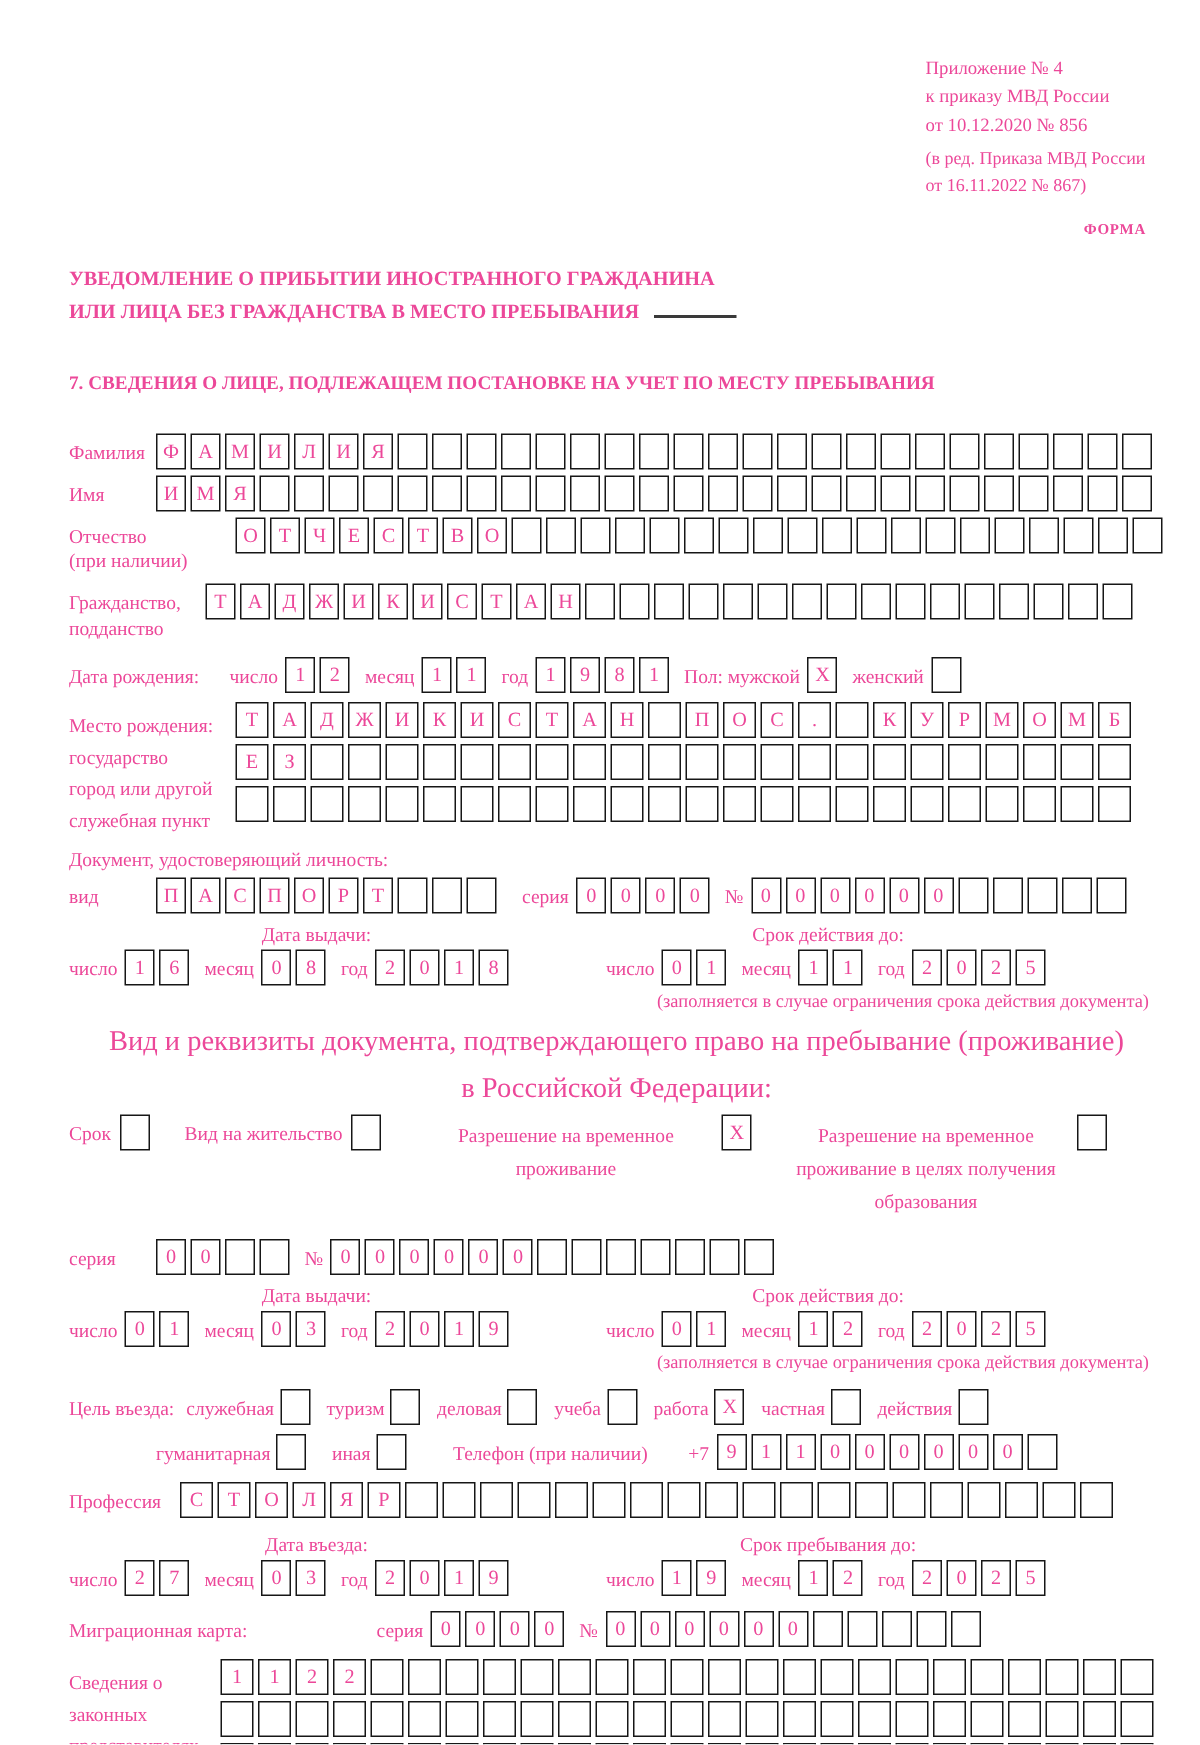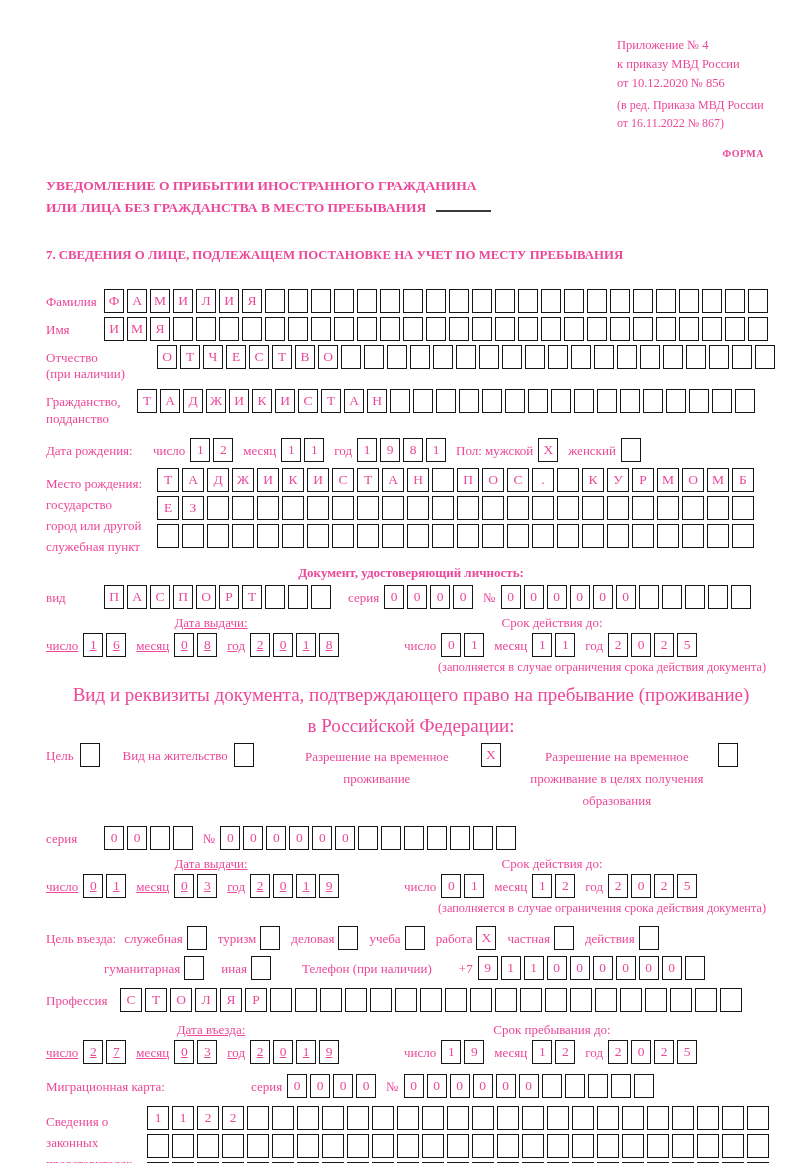--- a/index.html
+++ b/index.html
@@ -19,24 +19,24 @@
   .cell{
     box-sizing:border-box;flex:none;width:20px;height:24px;border:1.6px solid #161616;
     margin-right:3px;display:inline-flex;align-items:center;justify-content:center;
     font-size:13.5px;background:#fff;
   }
   .w .cell{width:22px;}
   .boxes{display:inline-flex;flex:none;}
   .frow{display:flex;align-items:flex-start;margin-top:4px;}
   .lbl{flex:none;padding-top:5px;font-size:13px;line-height:1.3;}
   .clabel{flex:none;padding:5px 5px 0 7px;font-size:13px;}
-  .doc-h{text-align:center;font-weight:700;font-size:13px;margin-top:8px;}
+  .doc-h{font-weight:400;font-size:13px;margin-top:8px;}
   .dpair{display:flex;margin-top:6px;}
   .dgroup{flex:none;}
-  .dg-left{width:330px;text-decoration:underline;}
+  .dg-left{width:330px;}
   .dg-right{margin-left:28px;}
   .dtitle{text-align:center;font-size:13px;margin-bottom:2px;}
   .dline{display:flex;align-items:flex-start;}
   .dline .clabel:first-child{padding-left:0;}
   .note{font-size:12.3px;text-align:right;padding-right:10px;margin-top:3px;}
   .text-line{font-size:19px;margin-top:9px;text-align:center;}
   .ckrow{display:flex;align-items:flex-start;margin-top:6px;}
   .copt{display:inline-flex;align-items:flex-start;}
   .olabel{padding:5px 6px 0 0;font-size:13px;}
   .olabel.center{text-align:center;line-height:1.7;padding-top:3px;}
@@ -414,21 +414,21 @@
       </div>
     </div>
   </div>
   <div class="note">(заполняется в случае ограничения срока действия документа)</div>
 
   <div class="text-line">Вид и реквизиты документа, подтверждающего право на пребывание (проживание)</div>
   <div class="text-line">в Российской Федерации:</div>
 
   <div class="ckrow">
     <span class="copt">
-      <span class="olabel">Цель</span>
+      <span class="olabel">Срок</span>
       <span class="boxes">
           <span class="cell"></span>
         </span>
     </span>
     <span class="copt" style="margin-left:20px">
       <span class="olabel">Вид на жительство</span>
       <span class="boxes">
           <span class="cell"></span>
         </span>
     </span>

